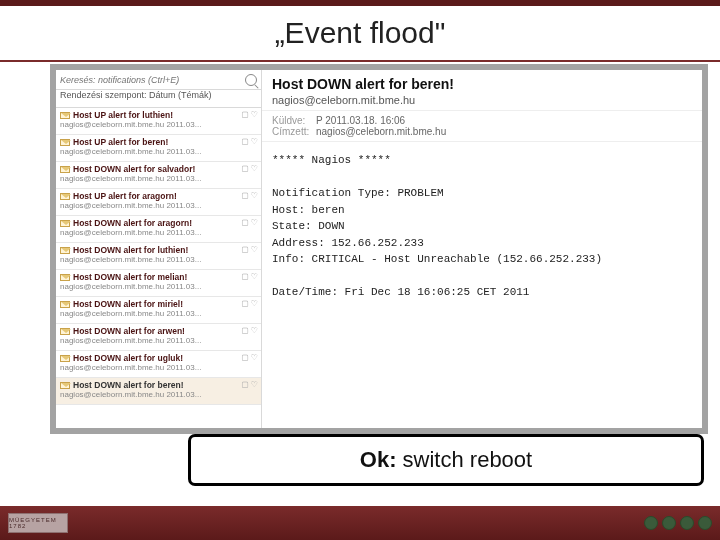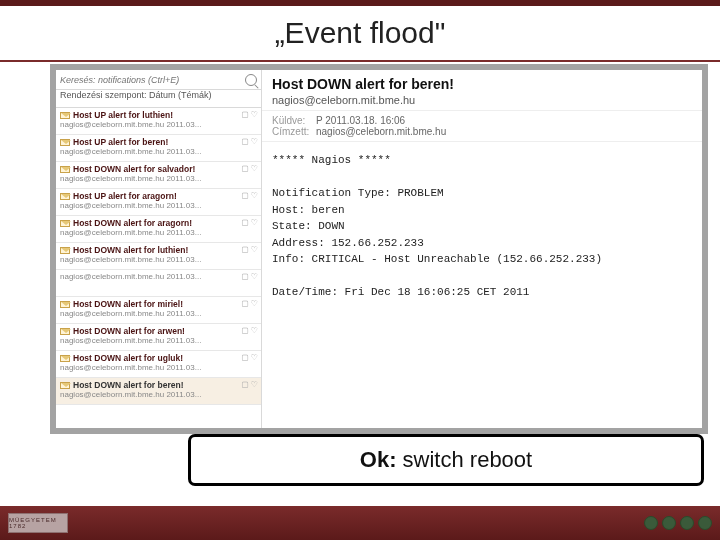--- a/index.html
+++ b/index.html
@@ -101,20 +101,21 @@
           </div>
           <div class="msg">
             <div class="sub"><span class="env"></span>Host DOWN alert for luthien!</div>
             <div class="from">nagios@celeborn.mit.bme.hu  2011.03...</div>
             <div class="icons">
               <span>▢</span>
               <span>♡</span>
             </div>
           </div>
           <div class="msg">
+            <div class="sub"><span class="env"></span>Host DOWN alert for melian!</div>
             <div class="from">nagios@celeborn.mit.bme.hu  2011.03...</div>
             <div class="icons">
               <span>▢</span>
               <span>♡</span>
             </div>
           </div>
           <div class="msg">
             <div class="sub"><span class="env"></span>Host DOWN alert for miriel!</div>
             <div class="from">nagios@celeborn.mit.bme.hu  2011.03...</div>
             <div class="icons">

